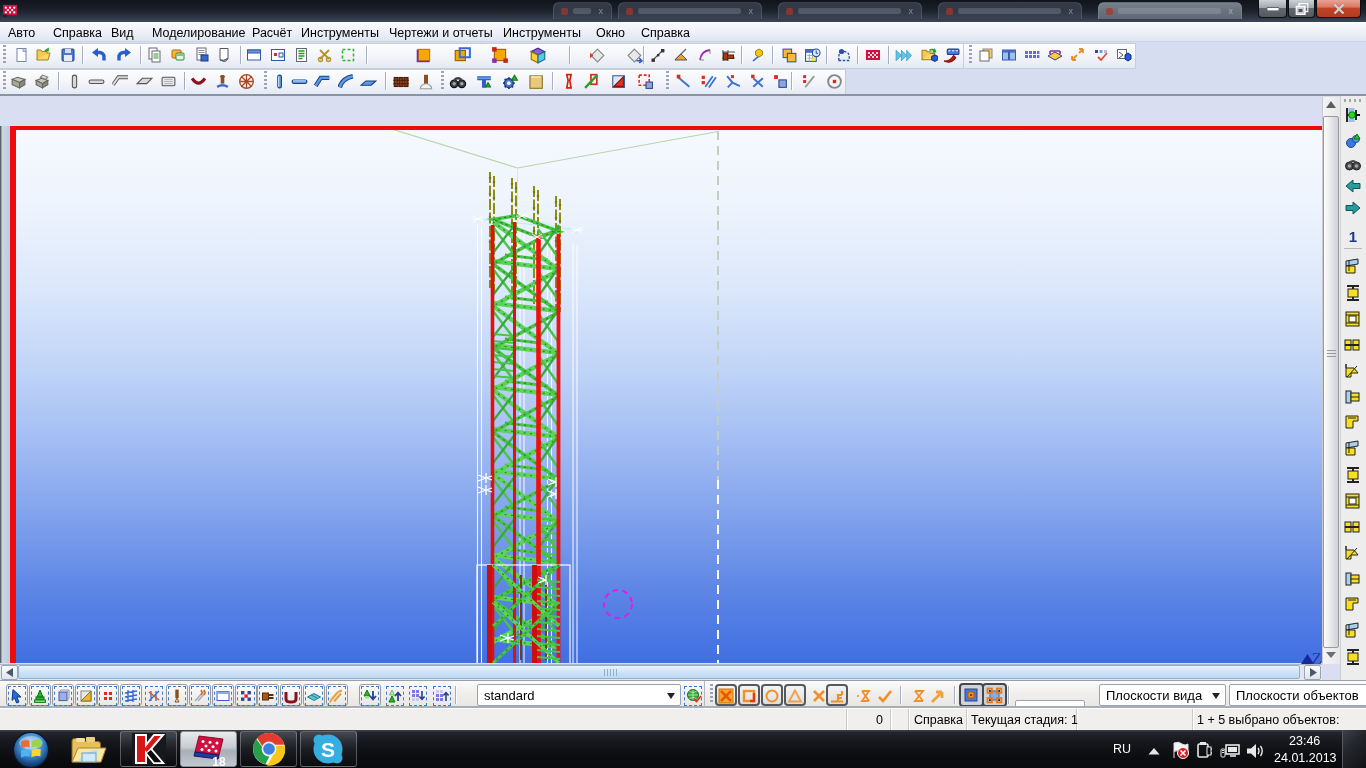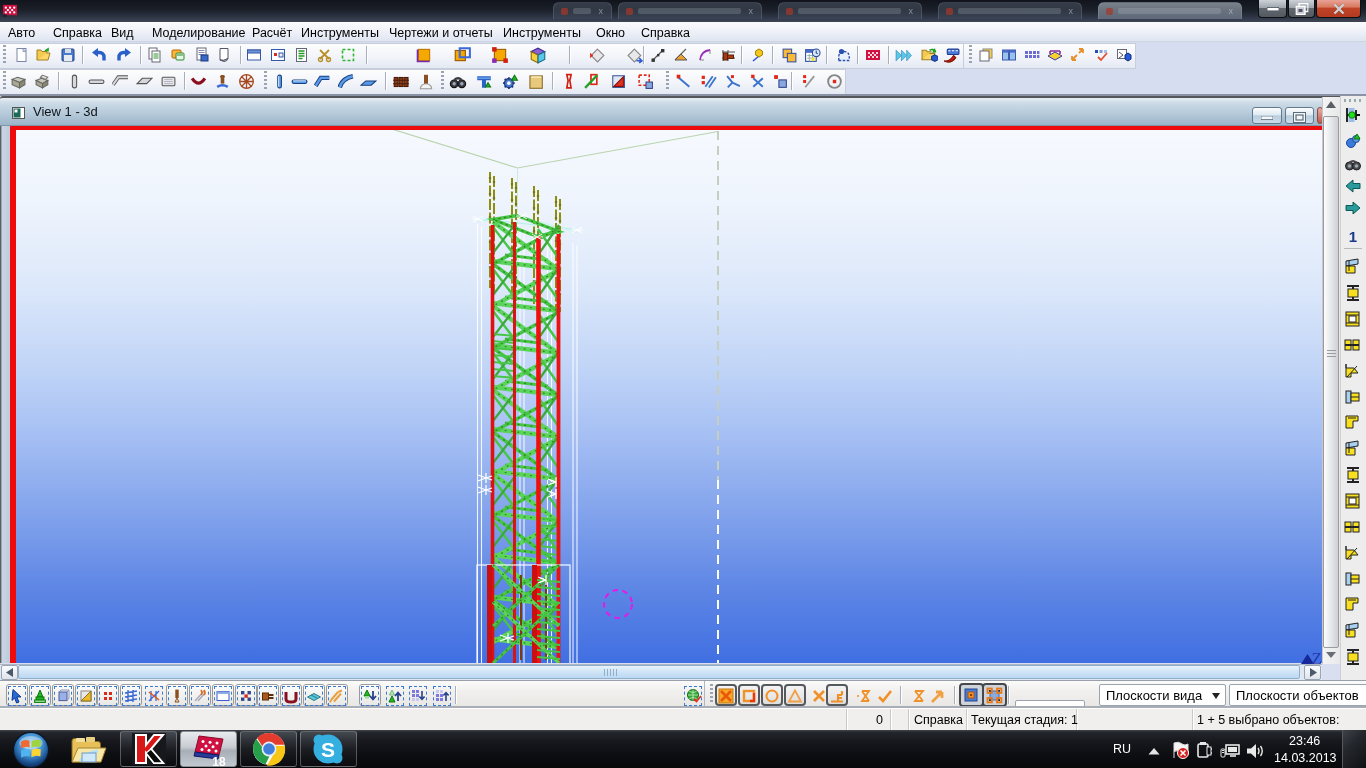--- a/index.html
+++ b/index.html
@@ -499,40 +499,20 @@
     <div class="sep" style="left:791px;top:72px;height:18px"></div>
     <svg class="ti" style="left:801px;top:73px" width="17" height="17" viewBox="0 0 16 16">
       <path d="M4,13.4 L12.4,3" stroke="#999" stroke-width="1.8"></path>
       <rect x="2" y="2" width="2.8" height="2.8" fill="#e02818"></rect>
       <rect x="2" y="6.6" width="2.8" height="2.8" fill="#e02818"></rect>
     </svg>
     <svg class="ti" style="left:826px;top:73px" width="17" height="17" viewBox="0 0 16 16">
       <circle cx="8" cy="8" r="6" fill="none" stroke="#888" stroke-width="1.8"></circle>
       <rect x="6.4" y="6.4" width="3.2" height="3.2" fill="#e02818"></rect>
     </svg>
-<div id="vtitle">
-<div class="vicon"><svg width="13" height="12" viewBox="0 0 13 12">
-          <rect x="0.5" y="0.5" width="12" height="11" fill="#fff" stroke="#555"></rect>
-          <rect x="1.5" y="1.5" width="7" height="9" fill="#1a6a5a"></rect>
-          <rect x="2.5" y="2.5" width="3" height="3" fill="#fff"></rect>
-        </svg></div>
-      <div class="vt">View 1 - 3d</div>
-<div class="vbtn" style="left:1252px;width:30px">
-        <svg width="12" height="4" style="position:absolute;left:8px;top:8px">
-          <rect width="12" height="3.6" fill="#f4f7f9" stroke="#5a6a7a" stroke-width=".8"></rect>
-        </svg>
-      </div>
-<div class="vbtn" style="left:1285px;width:29px">
-        <svg width="13" height="11" style="position:absolute;left:7px;top:4px">
-          <rect x="0.5" y="0.5" width="12" height="10" fill="#f4f7f9" stroke="#5a6a7a"></rect>
-          <rect x="3" y="3" width="7" height="5" fill="none" stroke="#5a6a7a" stroke-width="1.2"></rect>
-        </svg>
-      </div>
-<div class="vbtn" style="left:1317px;width:6px;background:linear-gradient(180deg,#e8b0a8,#c05848);border-color:#8a4a40"></div>
-</div>
 <div id="vpwrap">
 <div id="leftrail"></div>
       <div id="redL"></div>
       <div id="redT"></div>
 <div id="canvas">
         <svg id="scene" width="1306" height="533" viewBox="16 130 1306 533">
           <path d="M390,128.5 L517.5,168 L718,131.5" fill="none" stroke="#b9d4ad" stroke-width="1.2"></path>
           <path d="M517.5,168 V224" stroke="#cfe9e2" stroke-width="1"></path>
           <path d="M718,131 V480" stroke="#c4cfc0" stroke-width="2" stroke-dasharray="9 6"></path>
           <path d="M718,480 V664" stroke="#fbfbfb" stroke-width="2" stroke-dasharray="9 6"></path>
@@ -1023,20 +1003,24 @@
       </g>
       <g fill="#7a7ae0">
         <rect x="2" y="6" width="3" height="3"></rect>
         <rect x="6" y="6" width="3" height="3"></rect>
         <rect x="2" y="10" width="3" height="3"></rect>
         <rect x="6" y="10" width="3" height="3"></rect>
       </g>
       <path d="M12,13 v-8 m-2.6,2.6 l2.6,-3 l2.6,3" fill="none" stroke="#27408b" stroke-width="1.6"></path>
     </svg>
     <div class="sep" style="left:455px;top:686px;height:18px"></div>
+    <div class="combo" style="left:477px;top:684px;width:204px">
+      <span>standard</span>
+      <i></i>
+    </div>
     <div class="bdash" style="left:684px;top:686px"></div>
     <svg class="ti" style="left:686px;top:688px" width="16" height="16" viewBox="0 0 16 16">
       <circle cx="7" cy="7" r="5.5" fill="#38a838" stroke="#1a6a1a"></circle>
       <path d="M2,7 h10 M7,1.5 v11 M3.4,3.4 q3.6,2.4 7.2,0 M3.4,10.6 q3.6,-2.4 7.2,0" fill="none" stroke="#b8e8b8" stroke-width=".9"></path>
       <path d="M8,11 l2.5,2.5 L15,8" fill="none" stroke="#e03020" stroke-width="1.8"></path>
     </svg>
     <div class="vline" style="left:704px;top:681px;height:26px"></div>
     <div class="grip" style="left:710px;top:684px;height:20px"></div>
     <div class="bfr2" style="left:715px;top:684px"></div>
     <svg class="ti" style="left:718px;top:688px" width="16" height="16" viewBox="0 0 16 16">
@@ -1208,15 +1192,15 @@
         <rect x="8" y="4" width="9" height="5" fill="#e8e8e8"></rect>
         <path d="M10,13 h6" stroke="#e8e8e8" stroke-width="1.6"></path>
         <rect x="1" y="6" width="4" height="8" rx="1" fill="#0c0d10" stroke="#e8e8e8"></rect>
         <path d="M2,7.5 h2 M2,9.5 h2" stroke="#e8e8e8"></path>
       </svg>
 <svg width="17" height="16" style="position:absolute;left:1246px;top:743px">
         <path d="M1,5.5 h4 l5,-4.5 v14 l-5,-4.5 h-4 z" fill="#e8e8e8"></path>
         <path d="M12,5 q2,3 0,6 M14.5,3 q3.5,5 0,10" fill="none" stroke="#e8e8e8" stroke-width="1.4"></path>
       </svg>
 <span style="left:1289px;top:734px;font-size:12.5px">23:46</span>
-<span style="left:1274px;top:751px;font-size:12.5px">14.03.2013</span>
+<span style="left:1274px;top:751px;font-size:12.5px">24.01.2013</span>
 </div>
 <div id="showdesk"></div>
 </div>
 </body></html>

